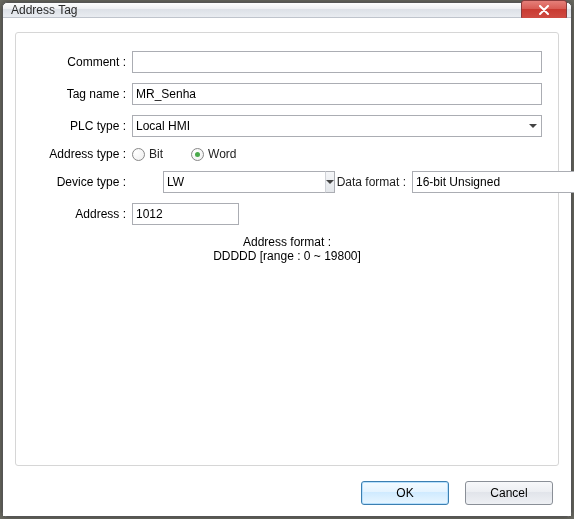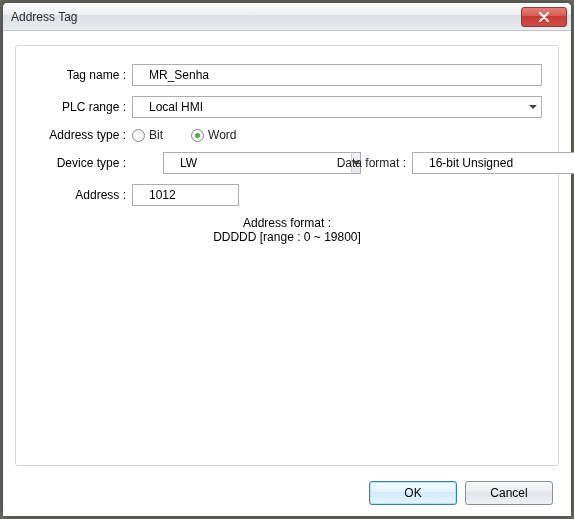--- a/index.html
+++ b/index.html
@@ -15,21 +15,21 @@
   .window {
     position:absolute; left:2px; top:2px;
     width:570px; height:515px;
     background:#fff;
     border:1px solid #555;
     border-radius:5px;
     box-shadow:0 0 6px rgba(0,0,0,0.4);
     display:flex; flex-direction:column;
   }
   .titlebar {
-    height:28px;
+    height:15px;
     background:linear-gradient(to bottom, #fdfdfd 0%, #eceef1 45%, #dde1e7 46%, #e9ecf1 100%);
     border-bottom:1px solid #bfc4cc;
     border-top-left-radius:5px; border-top-right-radius:5px;
     display:flex; align-items:center; justify-content:space-between;
     padding-left:8px;
   }
   .titlebar .title {
     color:#2a2a2a;
     font-size:12px;
   }
@@ -66,21 +66,21 @@
     width:100px;
     text-align:right;
     padding-right:6px;
     color:#000;
   }
   .txt {
     height:22px;
     border:1px solid #abadb3;
     background:#fff;
     font:inherit;
-    padding:2px 16px;
+    padding:2px 3px;
   }
   .txt.full { flex:1; }
   .combo {
     position:relative;
     display:flex; align-items:center;
   }
   .combo.full { flex:1; }
   .combo .txt { flex:1; border-right:none; }
   .combo .arrow, .drop .arrow {
     width:17px; height:22px;
@@ -115,21 +115,21 @@
     width:5px; height:5px; border-radius:50%;
     background:#49a94b;
   }
   .radio-lbl { margin-right:28px; cursor:pointer; }
   .footer {
     position:absolute;
     left:0; right:0; bottom:0;
     height:46px;
     display:flex; align-items:center; justify-content:flex-end;
     padding-right:18px;
-    gap:8px;
+    gap:16px;
     background:#fff;
   }
   .btn {
     min-width:88px; height:24px;
     border:1px solid #8a8f97;
     border-radius:3px;
     background:linear-gradient(to bottom,#f7f8fa 0%, #eceef2 45%, #e1e4ea 46%, #eef0f4 100%);
     font:inherit;
     cursor:pointer;
     padding:0 8px;
@@ -150,28 +150,32 @@
     <div class="closebtn">
       <svg width="10" height="10" viewBox="0 0 10 10">
         <path d="M1 1 L9 9 M9 1 L1 9" stroke="#fff" stroke-width="2" stroke-linecap="round"></path>
       </svg>
     </div>
   </div>
 
   <div class="client">
     <div class="panel">
 
+      <div class="row">
+        <div class="lbl">Comment :</div>
+        <input class="txt full" value="" style="">
+      </div>
 
       <div class="row">
         <div class="lbl">Tag name :</div>
         <input class="txt full" value="MR_Senha" style="">
       </div>
 
       <div class="row">
-        <div class="lbl">PLC range :</div>
+        <div class="lbl">PLC type :</div>
         <div class="combo full flat">
           <input class="txt" readonly="" value="Local HMI" style="">
           <div class="arrow">
             <svg width="8" height="5" viewBox="0 0 8 5">
                 <path d="M0 0 L4 4 L8 0 Z" fill="#444"></path>
               </svg>
           </div>
         </div>
       </div>
 

